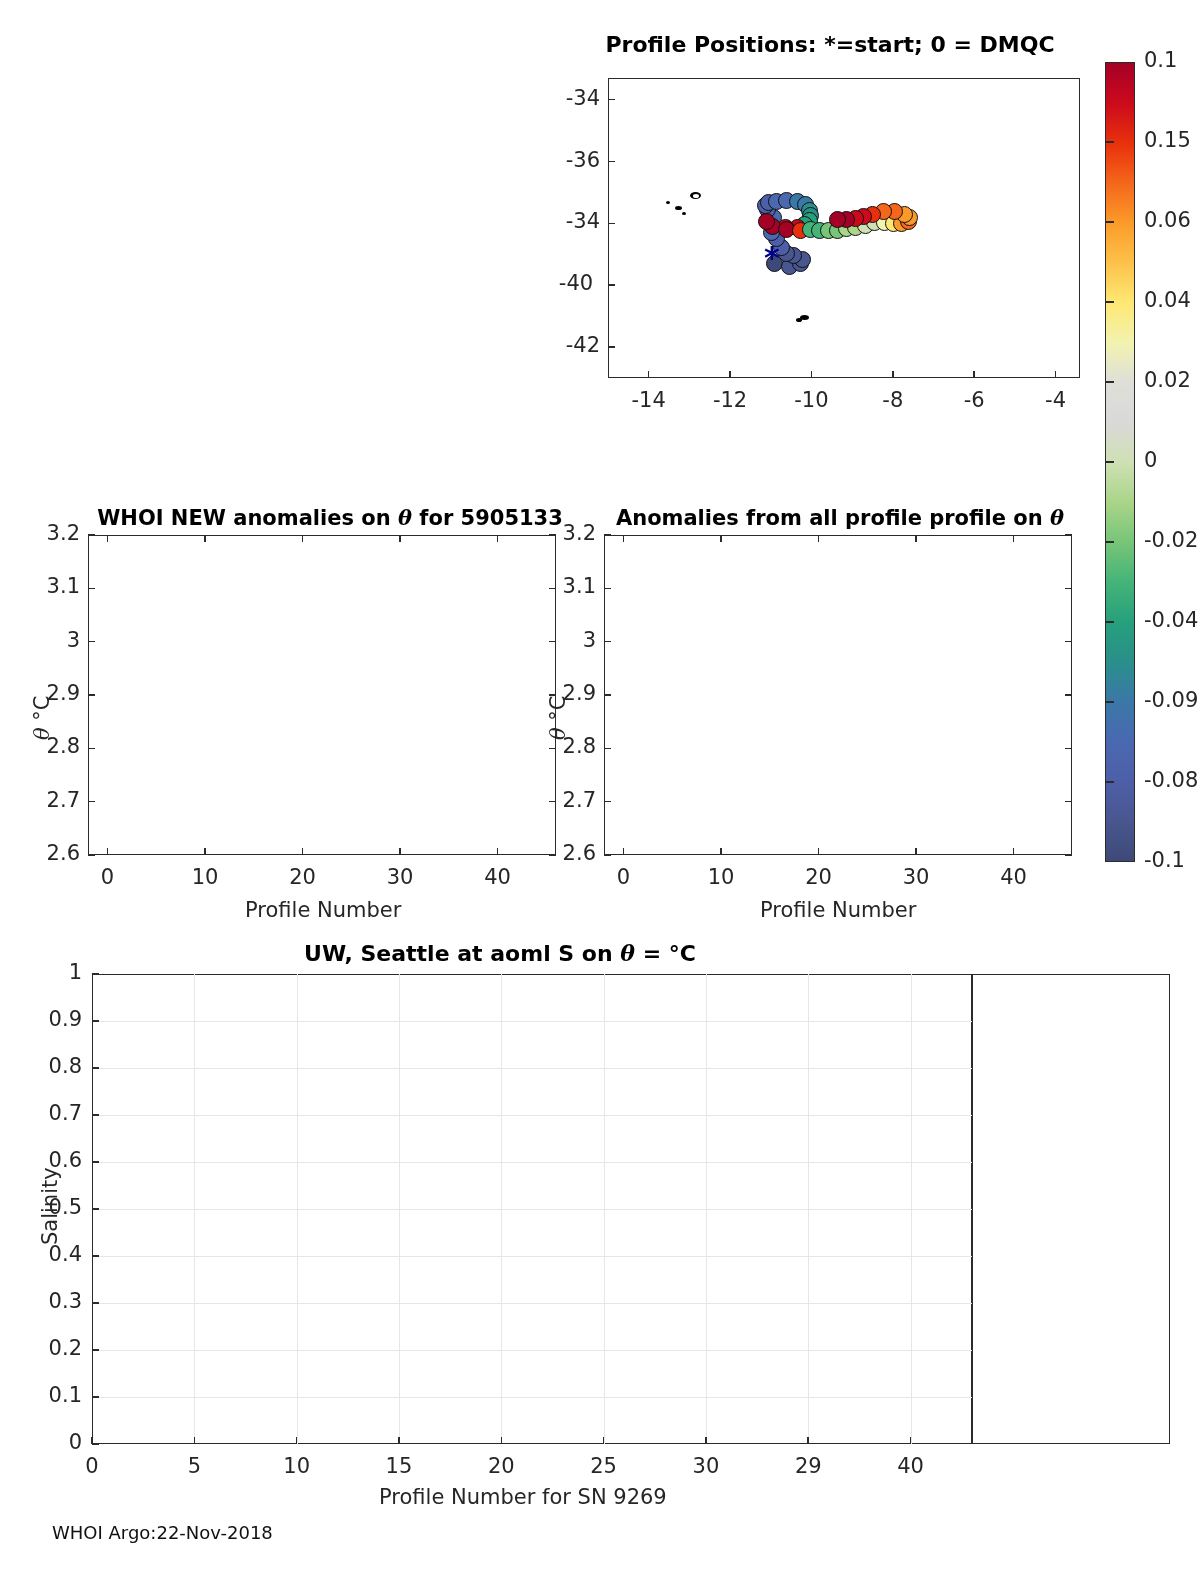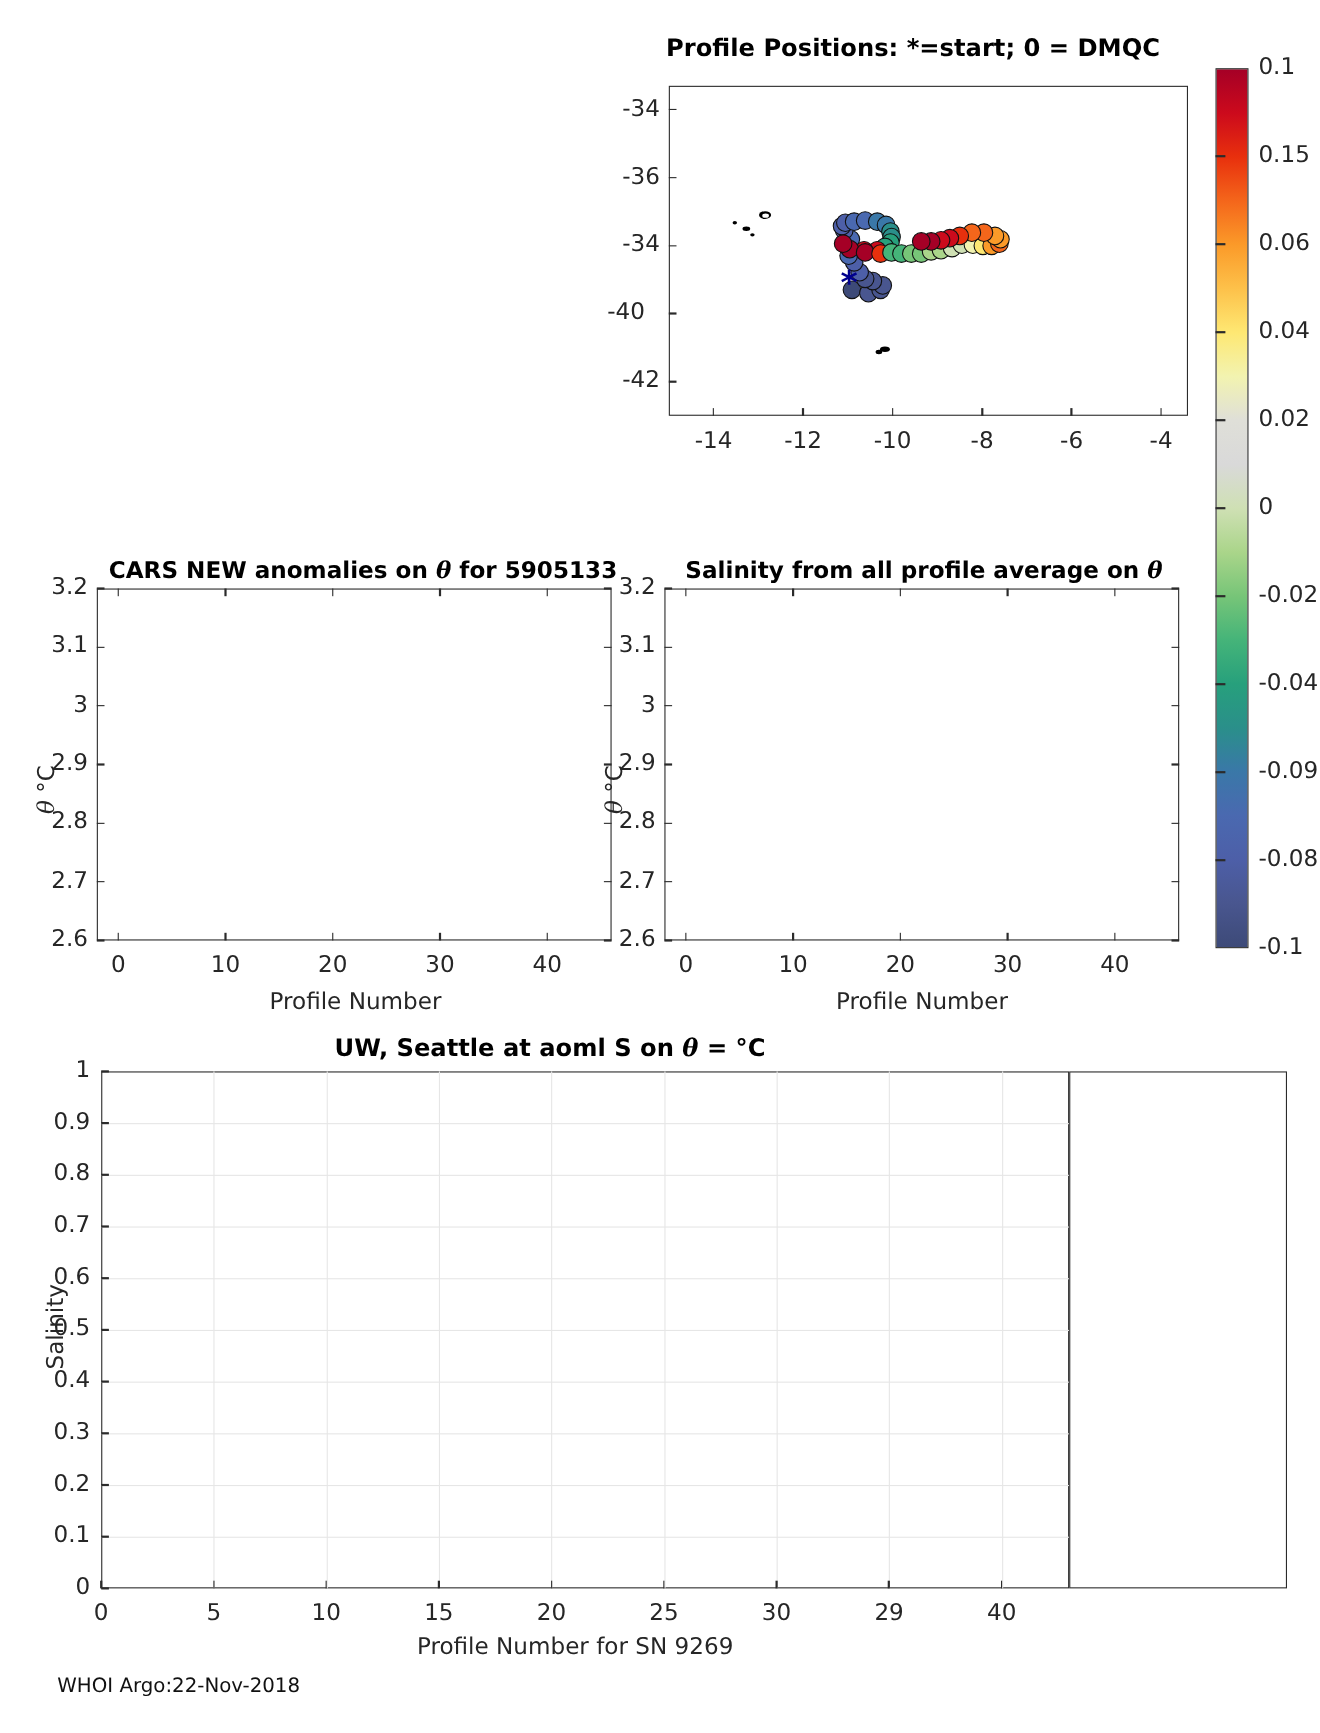--- a/index.html
+++ b/index.html
@@ -154,21 +154,21 @@
       <div class="tick-label" style="left:1037.5862068965516px;top:388px;width:36px;text-align:center;">-4</div>
     </div>
   <div id="map-yticks">
       <div class="tickmark" style="left:608px;top:98.84948453608258px;width:7px;height:1.6px;"></div>
       <div class="tick-label" style="left:552px;top:85.64948453608258px;width:48px;text-align:right;">-34</div>
       <div class="tickmark" style="left:608px;top:160.7051546391753px;width:7px;height:1.6px;"></div>
       <div class="tick-label" style="left:552px;top:147.50515463917532px;width:48px;text-align:right;">-36</div>
       <div class="tickmark" style="left:608px;top:222.56082474226807px;width:7px;height:1.6px;"></div>
       <div class="tick-label" style="left:552px;top:209.36082474226808px;width:48px;text-align:right;">-34</div>
       <div class="tickmark" style="left:608px;top:284.41649484536083px;width:7px;height:1.6px;"></div>
-      <div class="tick-label" style="left:552px;top:271.21649484536084px;width:48px;text-align:left;">-40</div>
+      <div class="tick-label" style="left:552px;top:271.21649484536084px;width:48px;text-align:center;">-40</div>
       <div class="tickmark" style="left:608px;top:346.2721649484536px;width:7px;height:1.6px;"></div>
       <div class="tick-label" style="left:552px;top:333.07216494845363px;width:48px;text-align:right;">-42</div>
     </div>
 </div>
 
 <div class="panel">
   <div class="cbar" id="cbar-gradient" style="left: 1105px; top: 62px; width: 30px; height: 800px; background: linear-gradient(rgb(165, 0, 38) 0%, rgb(204, 10, 28) 5%, rgb(232, 48, 13) 10%, rgb(244, 102, 27) 15%, rgb(251, 154, 41) 20%, rgb(253, 193, 74) 25%, rgb(254, 232, 115) 30%, rgb(242, 243, 176) 35%, rgb(223, 223, 216) 40%, rgb(217, 217, 217) 45%, rgb(207, 224, 180) 50%, rgb(170, 213, 138) 55%, rgb(119, 197, 120) 60%, rgb(69, 180, 121) 65%, rgb(39, 160, 124) 70%, rgb(42, 143, 138) 75%, rgb(58, 120, 168) 80%, rgb(74, 105, 176) 85%, rgb(77, 95, 168) 90%, rgb(73, 86, 143) 95%, rgb(61, 74, 120) 100%);"></div>
   <div id="cbar-ticks">
       <div class="cbar-lab" style="left:1144px;top:48px;">0.1</div>
       <div class="cbar-tick" style="left:1105px;top:141.2px;"></div>
@@ -188,21 +188,21 @@
       <div class="cbar-tick" style="left:1105px;top:701.2px;"></div>
       <div class="cbar-lab" style="left:1144px;top:688px;">-0.09</div>
       <div class="cbar-tick" style="left:1105px;top:781.2px;"></div>
       <div class="cbar-lab" style="left:1144px;top:768px;">-0.08</div>
       <div class="cbar-lab" style="left:1144px;top:848px;">-0.1</div>
     </div>
 </div>
 
 <div class="panel">
   <div class="title" style="left:60px;top:505px;width:540px;font-size:21px;">
-    <span>CARS NEW anomalies on </span><span class="theta">θ</span><span> for 5905133</span>
+    <span>WHOI NEW anomalies on </span><span class="theta">θ</span><span> for 5905133</span>
   </div>
   <div class="axis-box" style="left:88px;top:535px;width:468px;height:320px;"></div>
   <div id="cars-xticks">
       <div class="tickmark" style="left:106.7px;top:848px;width:1.6px;height:7px;"></div>
       <div class="tickmark" style="left:106.7px;top:535px;width:1.6px;height:7px;"></div>
       <div class="tick-label" style="left:87.5px;top:865px;width:40px;text-align:center;">0</div>
       <div class="tickmark" style="left:204.2px;top:848px;width:1.6px;height:7px;"></div>
       <div class="tickmark" style="left:204.2px;top:535px;width:1.6px;height:7px;"></div>
       <div class="tick-label" style="left:185px;top:865px;width:40px;text-align:center;">10</div>
       <div class="tickmark" style="left:301.7px;top:848px;width:1.6px;height:7px;"></div>
@@ -239,21 +239,21 @@
       <div class="tick-label" style="left:30px;top:841px;width:50px;text-align:right;">2.6</div>
     </div>
   <div class="axlabel" style="left:245px;top:898px;">Profile Number</div>
   <div class="axlabel vrot" style="left:30px;top:740px;transform:rotate(-90deg);">
     <span class="theta">θ</span><span> °C</span>
   </div>
 </div>
 
 <div class="panel">
   <div class="title" style="left:580px;top:505px;width:520px;font-size:21px;">
-    <span>Salinity from all profile average on </span><span class="theta">θ</span>
+    <span>Anomalies from all profile profile on </span><span class="theta">θ</span>
   </div>
   <div class="axis-box" style="left:604px;top:535px;width:468px;height:320px;"></div>
   <div id="avg-xticks">
       <div class="tickmark" style="left:622.7px;top:848px;width:1.6px;height:7px;"></div>
       <div class="tickmark" style="left:622.7px;top:535px;width:1.6px;height:7px;"></div>
       <div class="tick-label" style="left:603.5px;top:865px;width:40px;text-align:center;">0</div>
       <div class="tickmark" style="left:720.2px;top:848px;width:1.6px;height:7px;"></div>
       <div class="tickmark" style="left:720.2px;top:535px;width:1.6px;height:7px;"></div>
       <div class="tick-label" style="left:701px;top:865px;width:40px;text-align:center;">10</div>
       <div class="tickmark" style="left:817.7px;top:848px;width:1.6px;height:7px;"></div>

